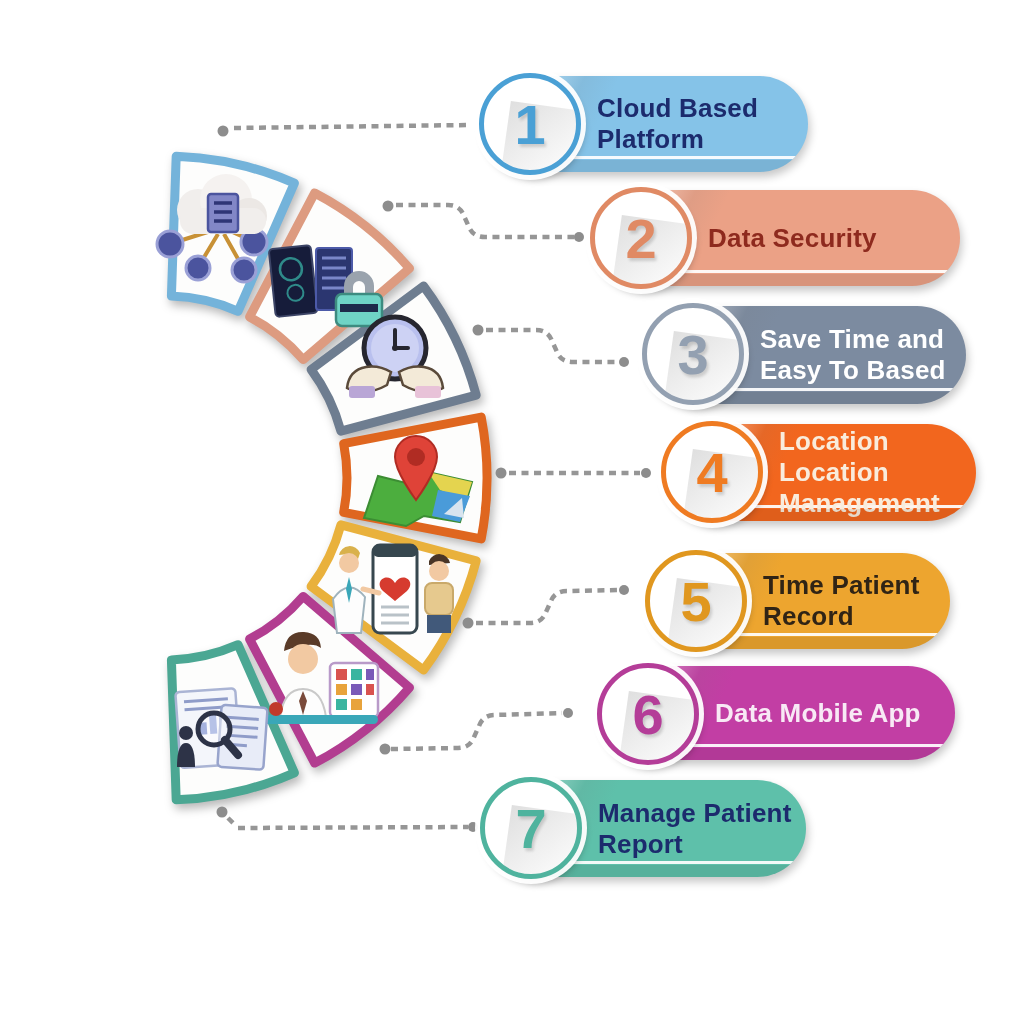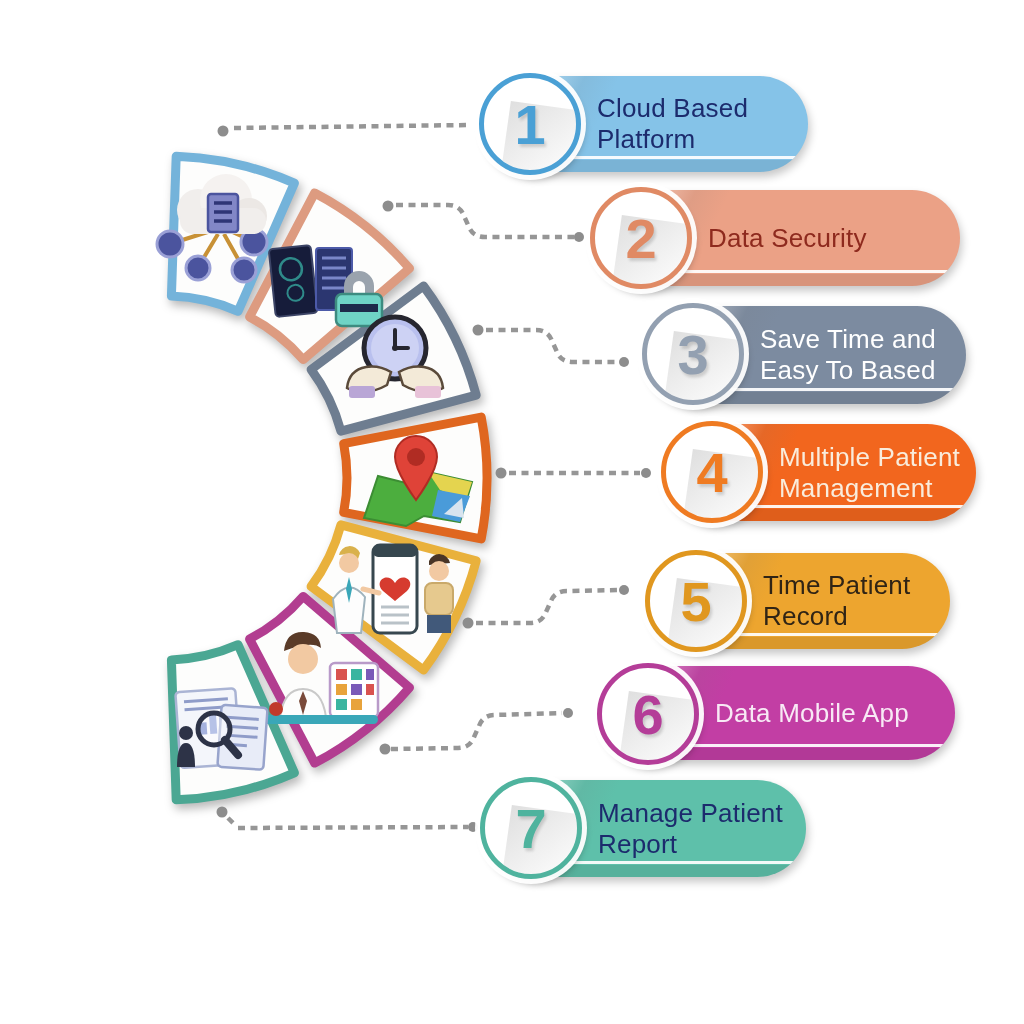--- a/index.html
+++ b/index.html
@@ -14,21 +14,21 @@
         box-shadow:2px 5px 8px rgba(0,0,0,.22);overflow:hidden;}
   .pill::before{content:'';position:absolute;left:30px;top:-10px;bottom:-10px;width:78px;
         background:linear-gradient(to right, rgba(255,255,255,.34), rgba(120,120,120,.10) 55%, rgba(120,120,120,0));
         transform:skewX(-26deg);}
   .pill::after{content:'';position:absolute;left:0;right:0;bottom:0;height:12px;
         background:rgba(0,0,0,.08);}
   .pill-line{position:absolute;left:52px;right:5px;bottom:13px;height:3px;border-radius:2px;
         background:rgba(255,255,255,.92);}
   .label{position:absolute;inset:0;display:flex;align-items:center;
         padding-left:108px;padding-right:14px;box-sizing:border-box;
-        font-size:26px;font-weight:400;line-height:31px;letter-spacing:.2px;
+        font-size:26px;font-weight:700;line-height:31px;letter-spacing:.2px;
         color:var(--text);white-space:pre-line;}
   .num-circle{position:absolute;left:-10px;top:-3px;width:102px;height:102px;border-radius:50%;
         background:#ffffff;border:5px solid var(--accent);box-sizing:border-box;
         box-shadow:0 0 0 5px rgba(255,255,255,.95), 3px 5px 7px rgba(0,0,0,.25);
         display:flex;align-items:center;justify-content:center;overflow:hidden;}
   .num-circle::after{content:'';position:absolute;left:18px;top:30px;width:110px;height:120px;
         background:linear-gradient(135deg, rgba(110,110,110,.22), rgba(110,110,110,0) 60%);
         transform:rotate(8deg);}
   .num{font-size:56px;font-weight:700;color:var(--accent);
         text-shadow:2px 3px 3px rgba(0,0,0,.15);z-index:1;}
@@ -205,21 +205,21 @@
 Easy To Based</div>
     </div>
     <div class="num-circle">
       <span class="num">3</span>
     </div>
   </div>
 
   <div class="row" style="left: 671px; top: 424px; width: 305px; height: 97px; --pill: #f2661e; --accent: #ef7b22; --text: #f9ecdc;">
     <div class="pill">
       <div class="pill-line"></div>
-      <div class="label">Multiple Patient
+      <div class="label">Location Location
 Management</div>
     </div>
     <div class="num-circle">
       <span class="num">4</span>
     </div>
   </div>
 
   <div class="row" style="left: 655px; top: 553px; width: 295px; height: 96px; --pill: #eda52f; --accent: #e0971f; --text: #302415;">
     <div class="pill">
       <div class="pill-line"></div>

